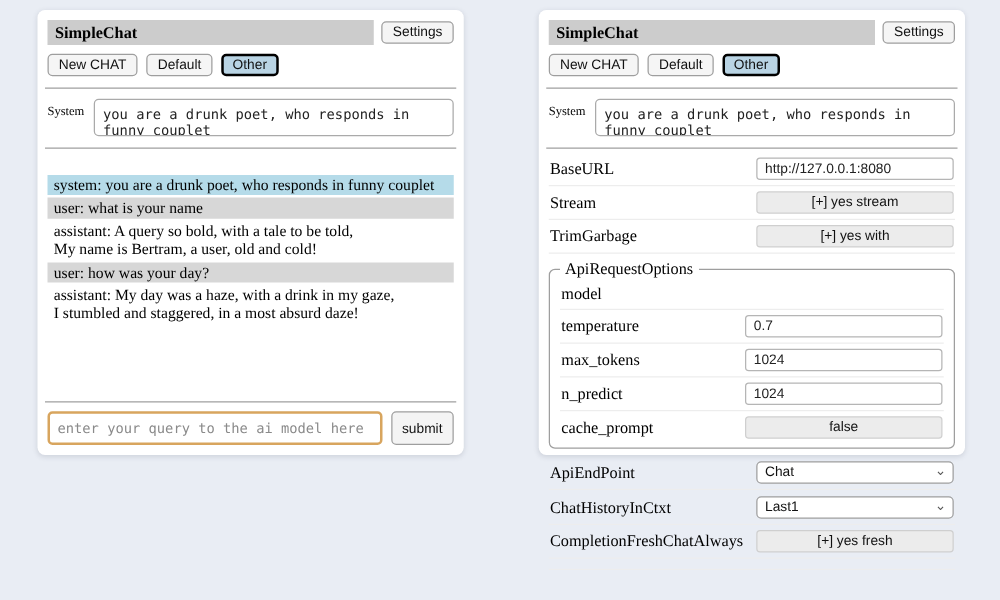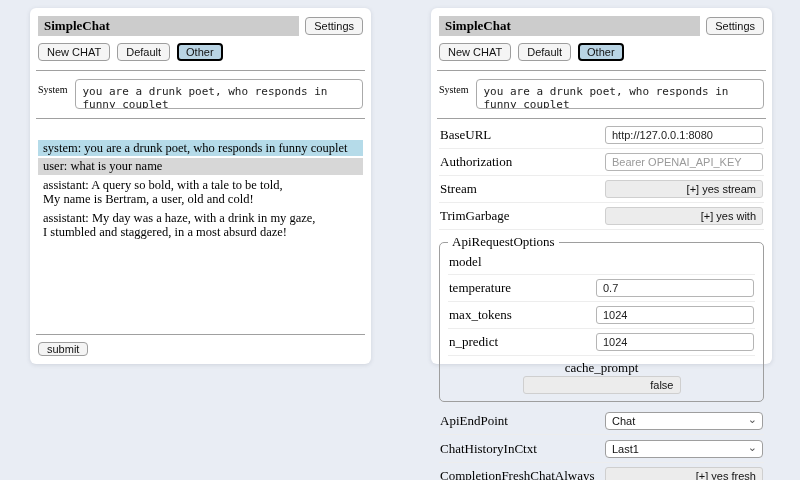--- a/index.html
+++ b/index.html
@@ -58,32 +58,32 @@
   .srow .lbl { font-size: 13px; color: #000; }
   .ctl { width: 158px; box-sizing: border-box; }
   input.ctl {
     font-family: "Liberation Sans", sans-serif; font-size: 11px; color: #222;
     border: 1px solid #b5b5b5; border-radius: 3px; padding: 2px 6px; outline: none;
   }
   input.ctl::placeholder { color: #9a9a9a; }
   button.ctl {
     font-family: "Liberation Sans", sans-serif; font-size: 11px; color: #111;
     background: #ececec; border: 1px solid #cfcfcf; border-radius: 3px; padding: 2px 6px;
-    text-align: right; cursor: pointer;
+    text-align: center; cursor: pointer;
   }
   .selectwrap { position: relative; width: 158px; }
   select.ctl {
     width: 100%; appearance: none; -webkit-appearance: none;
     font-family: "Liberation Sans", sans-serif; font-size: 11px; color: #111;
     background: #ffffff; border: 1px solid #9e9e9e; border-radius: 4px; padding: 2px 6px; outline: none;
   }
   .chev { position: absolute; right: 6px; top: 2px; font-size: 11px; color: #555; pointer-events: none; }
   fieldset.aro { border: 1px solid #9e9e9e; border-radius: 5px; margin: 4px 0 5px 0; padding: 0 8px 3px 8px; }
   fieldset.aro legend { font-size: 13px; padding: 0 4px; }
-  fieldset.aro .srow:last-child { border-bottom: none; flex-direction: column; }
+  fieldset.aro .srow:last-child { border-bottom: none; }
 </style>
 </head>
 <body>
 
 <div class="canvas">
 
   <div class="panel">
     <div class="hdr">
       <div class="titlebar">SimpleChat</div>
       <button class="btn">Settings</button>
@@ -97,26 +97,28 @@
     <div class="sysrow">
       <span class="lbl">System</span>
       <textarea class="sys" style="">you are a drunk poet, who responds in funny couplet</textarea>
     </div>
     <hr class="divider">
     <div class="msgs">
       <div class="msg system">system: you are a drunk poet, who responds in funny couplet</div>
       <div class="msg user">user: what is your name</div>
       <div class="msg assistant">assistant: A query so bold, with a tale to be told,
 My name is Bertram, a user, old and cold!</div>
+      <div class="msg user">user: how was your day?</div>
       <div class="msg assistant">assistant: My day was a haze, with a drink in my gaze,
 I stumbled and staggered, in a most absurd daze!</div>
     </div>
     <div class="spacer"></div>
     <hr class="divider">
     <div class="queryrow">
+      <input class="query" type="text" placeholder="enter your query to the ai model here" style="">
       <button class="submit">submit</button>
     </div>
   </div>
 
   <div class="panel">
     <div class="hdr">
       <div class="titlebar">SimpleChat</div>
       <button class="btn">Settings</button>
     </div>
     <div class="sessions">
@@ -128,24 +130,20 @@
     <div class="sysrow">
       <span class="lbl">System</span>
       <textarea class="sys" style="">you are a drunk poet, who responds in funny couplet</textarea>
     </div>
     <hr class="divider">
 
     <div class="srows">
       <div class="srow">
         <span class="lbl">BaseURL</span>
         <input class="ctl" type="text" value="http://127.0.0.1:8080" style="">
-      </div>
-      <div class="srow">
-        <span class="lbl">Authorization</span>
-        <input class="ctl" type="text" placeholder="Bearer OPENAI_API_KEY" style="">
       </div>
       <div class="srow">
         <span class="lbl">Stream</span>
         <button class="ctl">[+] yes stream</button>
       </div>
       <div class="srow">
         <span class="lbl">TrimGarbage</span>
         <button class="ctl">[+] yes with</button>
       </div>
 

